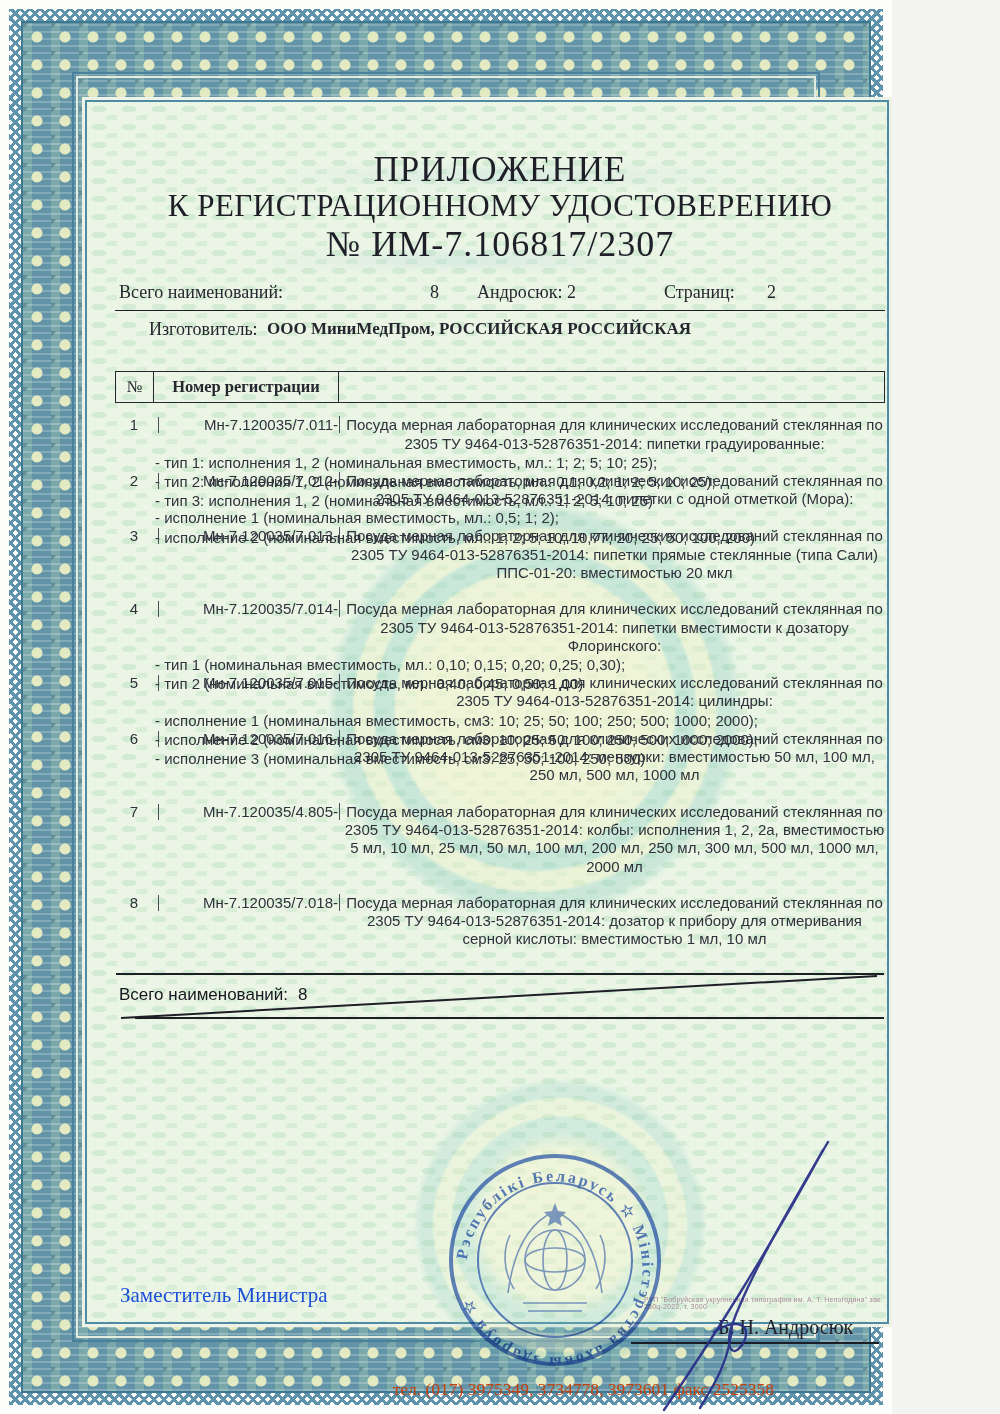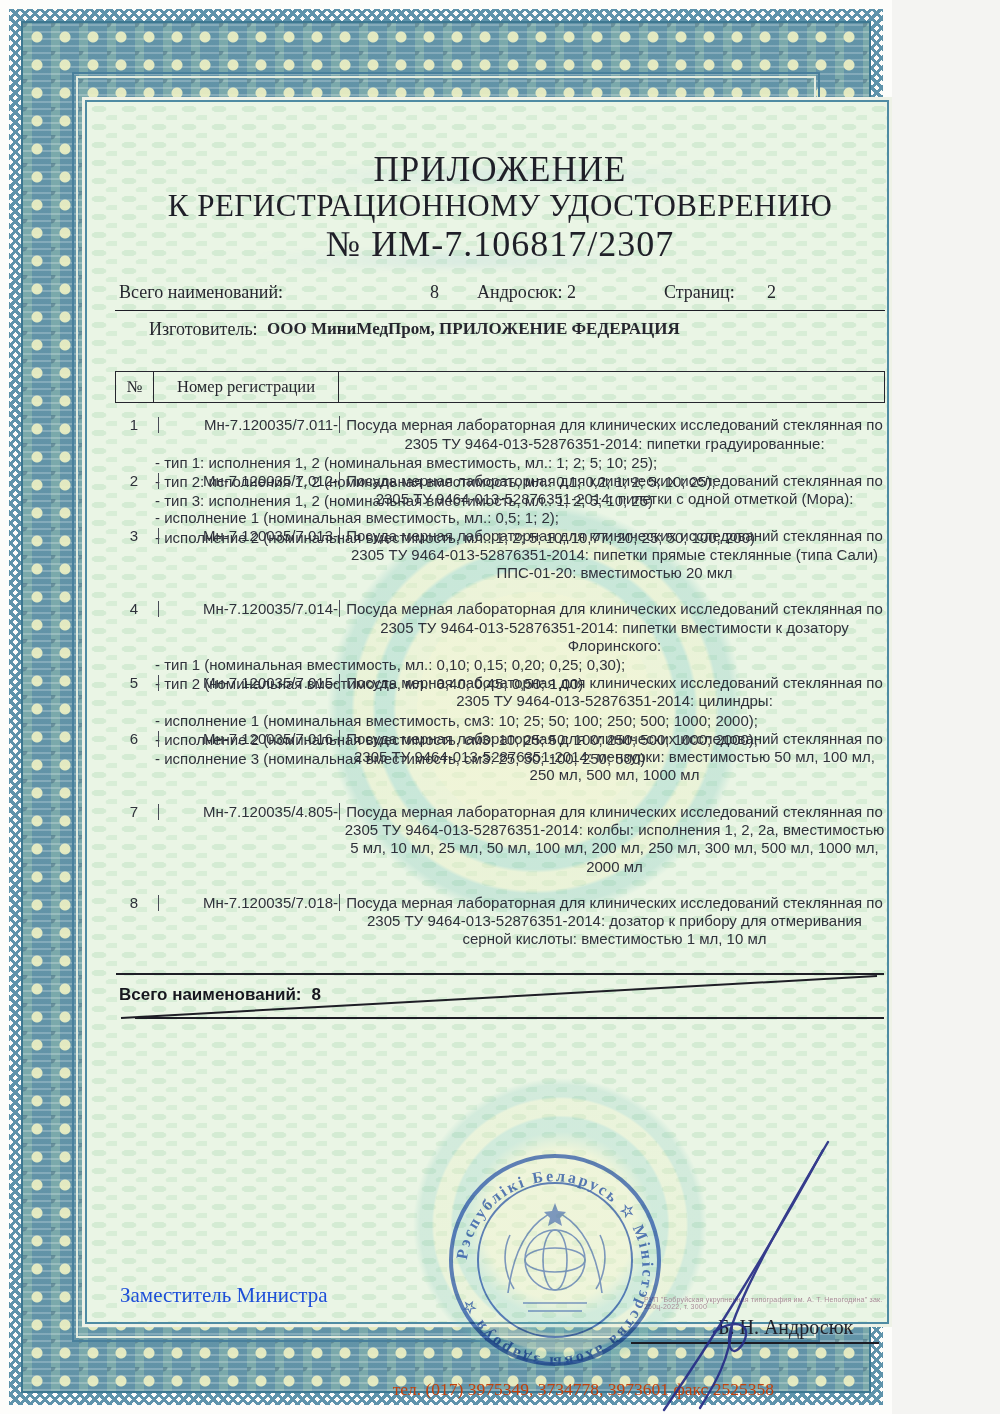--- a/index.html
+++ b/index.html
@@ -42,37 +42,37 @@
   .meta-row{position:relative;height:24px;margin-top:18px;font-size:18px;}
   .meta-row span{position:absolute;white-space:nowrap;}
   .rule{height:0;border-top:1.8px solid #1d1d26;margin-top:4px;}
   .manu-row{position:relative;height:26px;margin-top:8px;font-size:18px;}
   .manu-row .lbl{position:absolute;left:20px;margin-left:14px;}
   .manu-row .val{position:absolute;left:152px;font-weight:bold;font-size:17px;}
   
   .thead{display:grid;grid-template-columns:38px 185px 1fr;margin-top:26px;
       border:1.8px solid #26262e;height:30px;align-items:center;font-size:16.5px;text-align:center;}
   .thead .c1{border-right:1.4px solid #26262e;height:100%;display:flex;align-items:center;justify-content:center;}
-  .thead .c2{border-right:1.4px solid #26262e;height:100%;display:flex;align-items:center;justify-content:center;}
+  .thead .c2{border-right:1.4px solid #26262e;height:100%;display:flex;align-items:center;justify-content:center;font-weight:bold;}
   
   .entries{font-family:"Liberation Sans",sans-serif;font-size:15px;color:#2f313b;margin-top:6px;}
   .entry{margin-top:13px;}
   .erow{display:grid;grid-template-columns:38px 185px 1fr;}
   .enum{text-align:center;position:relative;}
   .enum::after{content:"";position:absolute;right:-6px;top:1px;width:1.3px;height:16px;background:#4a4c58;}
   .ereg{text-align:right;white-space:nowrap;}
   .edesc{text-align:center;line-height:1.22;padding-left:6px;position:relative;}
   .edesc::before{content:"";position:absolute;left:1px;top:0;width:1.3px;height:17px;background:#4a4c58;}
   .sub-item{margin-left:40px;line-height:1.22;margin-top:1px;}
   .sub-gap{height:5px;}
   
   .total-block{position:relative;margin-top:18px;height:50px;}
   .total-block svg{position:absolute;inset:0;}
   .total-text{position:absolute;left:4px;top:13px;font-family:"Liberation Sans",sans-serif;
-      font-weight:bold;font-size:17px;color:#17171f;}
+      font-weight:normal;font-size:17px;color:#17171f;}
   .total-text .v{margin-left:10px;}
   
   .pos-title{position:absolute;left:120px;top:1283px;font-size:21px;color:#1d4ed8;z-index:4;}
   .sig-name{position:absolute;left:718px;top:1316px;font-size:20px;color:#20202a;z-index:6;}
   .sig-line{position:absolute;left:631px;top:1342px;width:248px;height:2px;background:#1c1c24;z-index:5;}
   .printer-note{position:absolute;left:644px;top:1296px;font-family:"Liberation Sans",sans-serif;
       font-size:7px;color:#a98b98;z-index:4;letter-spacing:.2px;}
   .contacts{position:absolute;right:118px;top:1379px;font-size:17.5px;color:#c2410c;z-index:6;white-space:nowrap;}
   
   .stamp{position:absolute;left:438px;top:1143px;width:234px;height:234px;z-index:5;
@@ -106,21 +106,21 @@
       <span style="left:315px">8</span>
       <span style="left:362px">Андросюк:</span>
       <span style="left:452px">2</span>
       <span style="left:549px">Страниц:</span>
       <span style="left:652px">2</span>
     </div>
     <div class="rule"></div>
 
     <div class="manu-row">
       <span class="lbl">Изготовитель:</span>
-      <span class="val">ООО МиниМедПром, ПРИЛОЖЕНИЕ ФЕДЕРАЦИЯ</span>
+      <span class="val">ООО МиниМедПром, РОССИЙСКАЯ РОССИЙСКАЯ</span>
     </div>
 
     <div class="thead">
       <div class="c1">№</div>
       <div class="c2">Номер регистрации</div>
     </div>
 
     <div class="entries">
       <div class="entry">
         <div class="erow">

